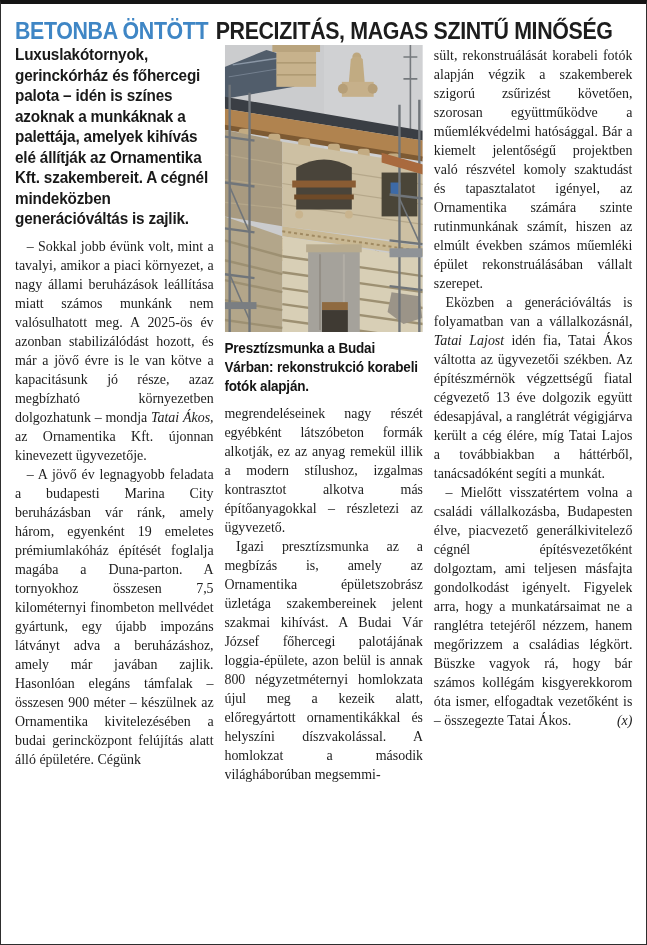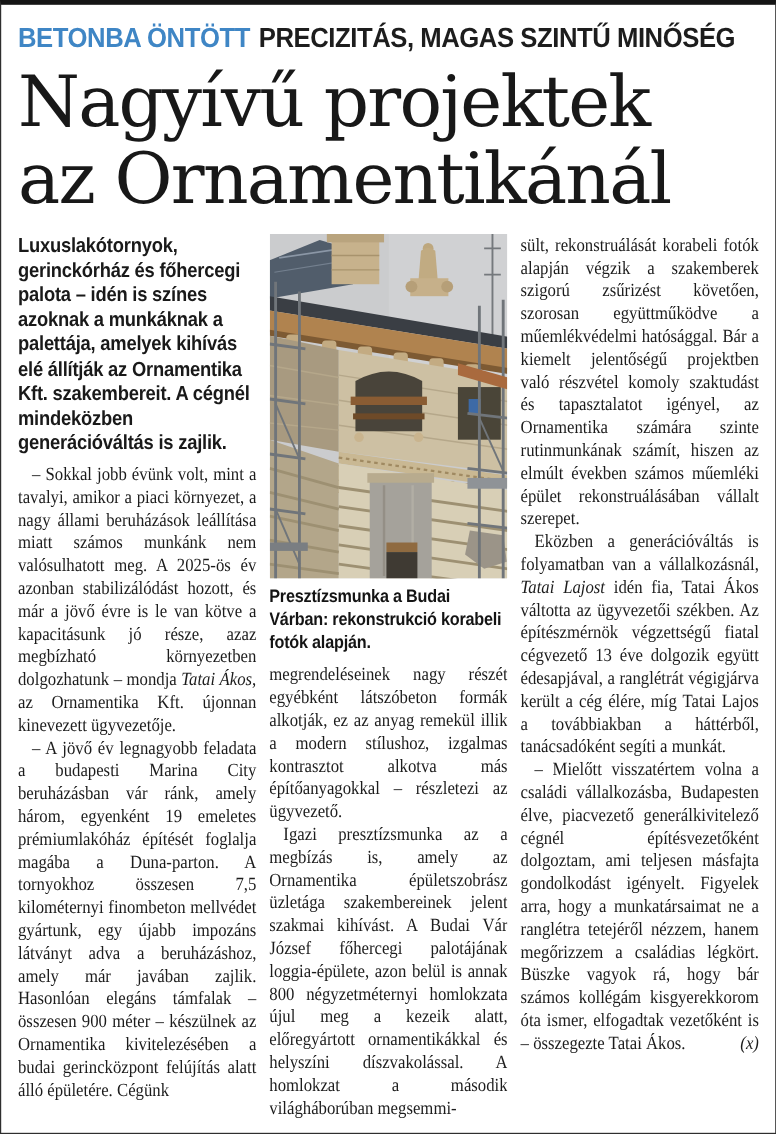--- a/index.html
+++ b/index.html
@@ -57,24 +57,20 @@
 </head>
 <body>
 
 <div class="page">
   <div class="content">
 
     <div class="kicker">
       <span class="kicker-hl">BETONBA ÖNTÖTT</span><span class="kicker-rest">PRECIZITÁS, MAGAS SZINTŰ MINŐSÉG</span>
     </div>
 
-    <h1>
-      <span class="hl-line">Nagyívű projektek</span>
-      <span class="hl-line">az Ornamentikánál</span>
-    </h1>
 
     <div class="cols">
 
       <div class="col">
           <p class="lead"><span>Luxuslakótornyok, gerinckórház és főhercegi palota – idén is színes azoknak a munkáknak a palettája, amelyek kihívás elé állítják az Ornamentika Kft. szakembereit. A cégnél mindeközben generációváltás is zajlik.</span></p>
           <p class="body indent"><span>– Sokkal jobb évünk volt, mint a tavalyi, amikor a piaci környezet, a nagy állami beruházások leállítása miatt számos munkánk nem valósulhatott meg. A 2025-ös év azonban stabilizálódást hozott, és már a jövő évre is le van kötve a kapacitásunk jó része, azaz megbízható környezetben dolgozhatunk – mondja </span><em>Tatai Ákos,</em><span> az Ornamentika Kft. újonnan kinevezett ügyvezetője.</span></p>
           <p class="body indent"><span>– A jövő év legnagyobb feladata a budapesti Marina City beruházásban vár ránk, amely három, egyenként 19 emeletes prémiumlakóház építését foglalja magába a Duna-parton. A tornyokhoz összesen 7,5 kilométernyi finombeton mellvédet gyártunk, egy újabb impozáns látványt adva a beruházáshoz, amely már javában zajlik. Hasonlóan elegáns támfalak – összesen 900 méter – készülnek az Ornamentika kivitelezésében a budai gerincközpont felújítás alatt álló épületére. Cégünk</span></p>
         </div>
 
       <div class="col">

